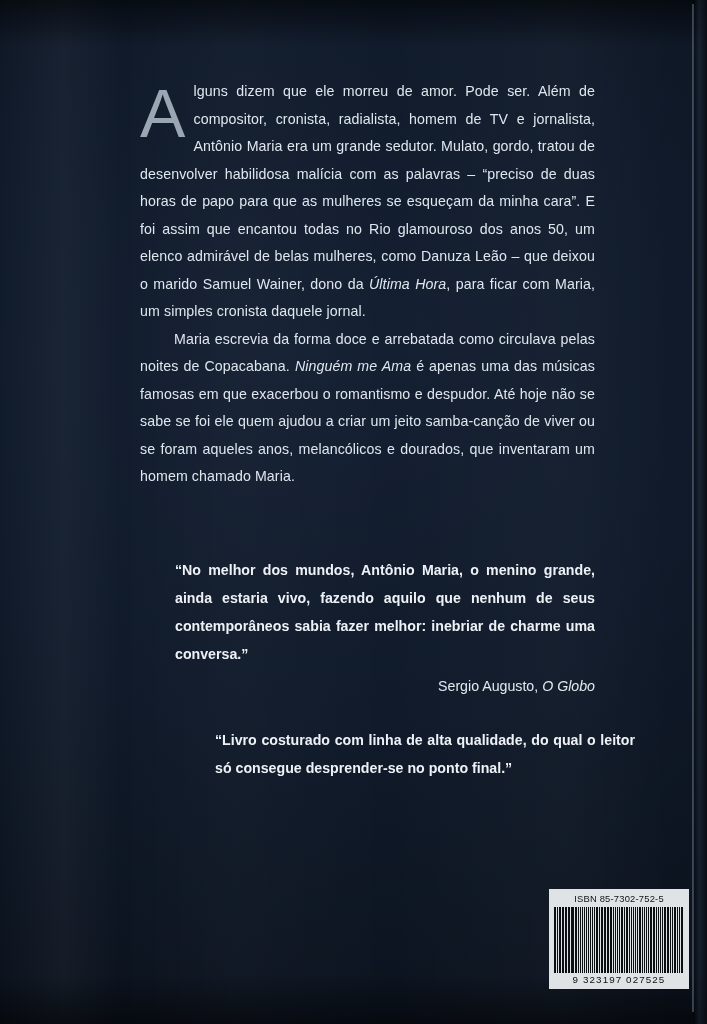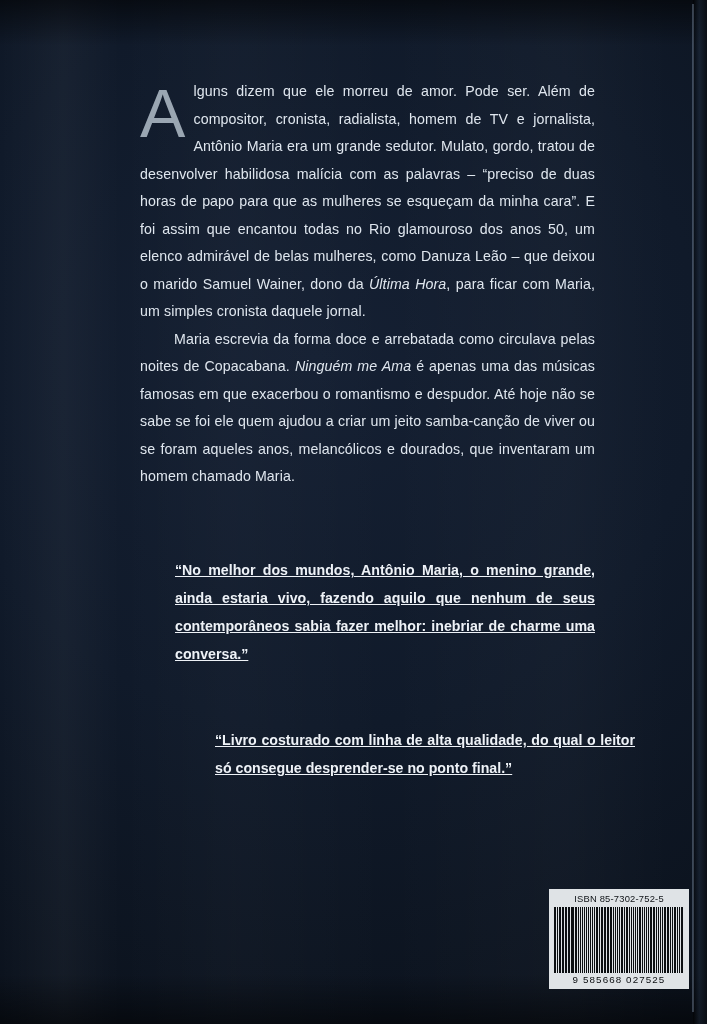--- a/index.html
+++ b/index.html
@@ -107,21 +107,20 @@
     left: 175px;
     width: 420px;
   }
   .quote p {
     margin: 0;
     font-size: 14.2px;
     line-height: 28px;
     font-weight: bold;
     text-align: justify;
     color: #eef2f7;
-    text-decoration: underline;
   }
   .attrib {
     margin-top: 10px;
     text-align: right;
     font-size: 14.2px;
     color: #e2e8ef;
     font-weight: normal;
   }
   #quote-1 { top: 556px; }
   #quote-2 { top: 726px; margin-left: 40px; }
@@ -194,20 +193,21 @@
   <div id="right-edge"></div>
   <div id="edge-line"></div>
 
   <div class="textblock">
     <p class="body"><span class="dropcap">A</span><span>lguns dizem que ele morreu de amor. Pode ser. Além de compositor, cronista, radialista, homem de TV e jornalista, Antônio Maria era um grande sedutor. Mulato, gordo, tratou de desenvolver habilidosa malícia com as palavras – “preciso de duas horas de papo para que as mulheres se esqueçam da minha cara”. E foi assim que encantou todas no Rio glamouroso dos anos 50, um elenco admirável de belas mulheres, como Danuza Leão – que deixou o marido Samuel Wainer, dono da </span><em>Última Hora</em><span>, para ficar com Maria, um simples cronista daquele jornal.</span></p>
     <p class="body"><span>Maria escrevia da forma doce e arrebatada como circulava pelas noites de Copacabana. </span><em>Ninguém me Ama</em><span> é apenas uma das músicas famosas em que exacerbou o romantismo e despudor. Até hoje não se sabe se foi ele quem ajudou a criar um jeito samba-canção de viver ou se foram aqueles anos, melancólicos e dourados, que inventaram um homem chamado Maria.</span></p>
   </div>
 
   <div class="quote" id="quote-1">
     <p>“No melhor dos mundos, Antônio Maria, o menino grande, ainda estaria vivo, fazendo aquilo que nenhum de seus contemporâneos sabia fazer melhor: inebriar de charme uma conversa.”</p>
+    <div class="attrib"><span>Sergio Augusto, </span><em>O Globo</em></div>
   </div>
 
   <div class="quote" id="quote-2">
     <p>“Livro costurado com linha de alta qualidade, do qual o leitor só consegue desprender-se no ponto final.”</p>
   </div>
 
 
   <div id="isbn-block">
     <div id="isbn-text">ISBN 85-7302-752-5</div>
     <div id="bars">
@@ -263,16 +263,16 @@
         <i style="width: 2px;"></i>
         <i style="width: 3px;"></i>
         <i style="width: 3px;"></i>
         <i style="width: 1px;"></i>
         <i style="width: 3px;"></i>
         <i style="width: 2px;"></i>
         <i style="width: 3px;"></i>
         <i style="width: 1px;"></i>
         <i style="width: 3px;"></i>
       </div>
-    <div id="ean-text">9 585668 027525</div>
+    <div id="ean-text">9 323197 027525</div>
   </div>
 
 </div>
 
 </body></html>

